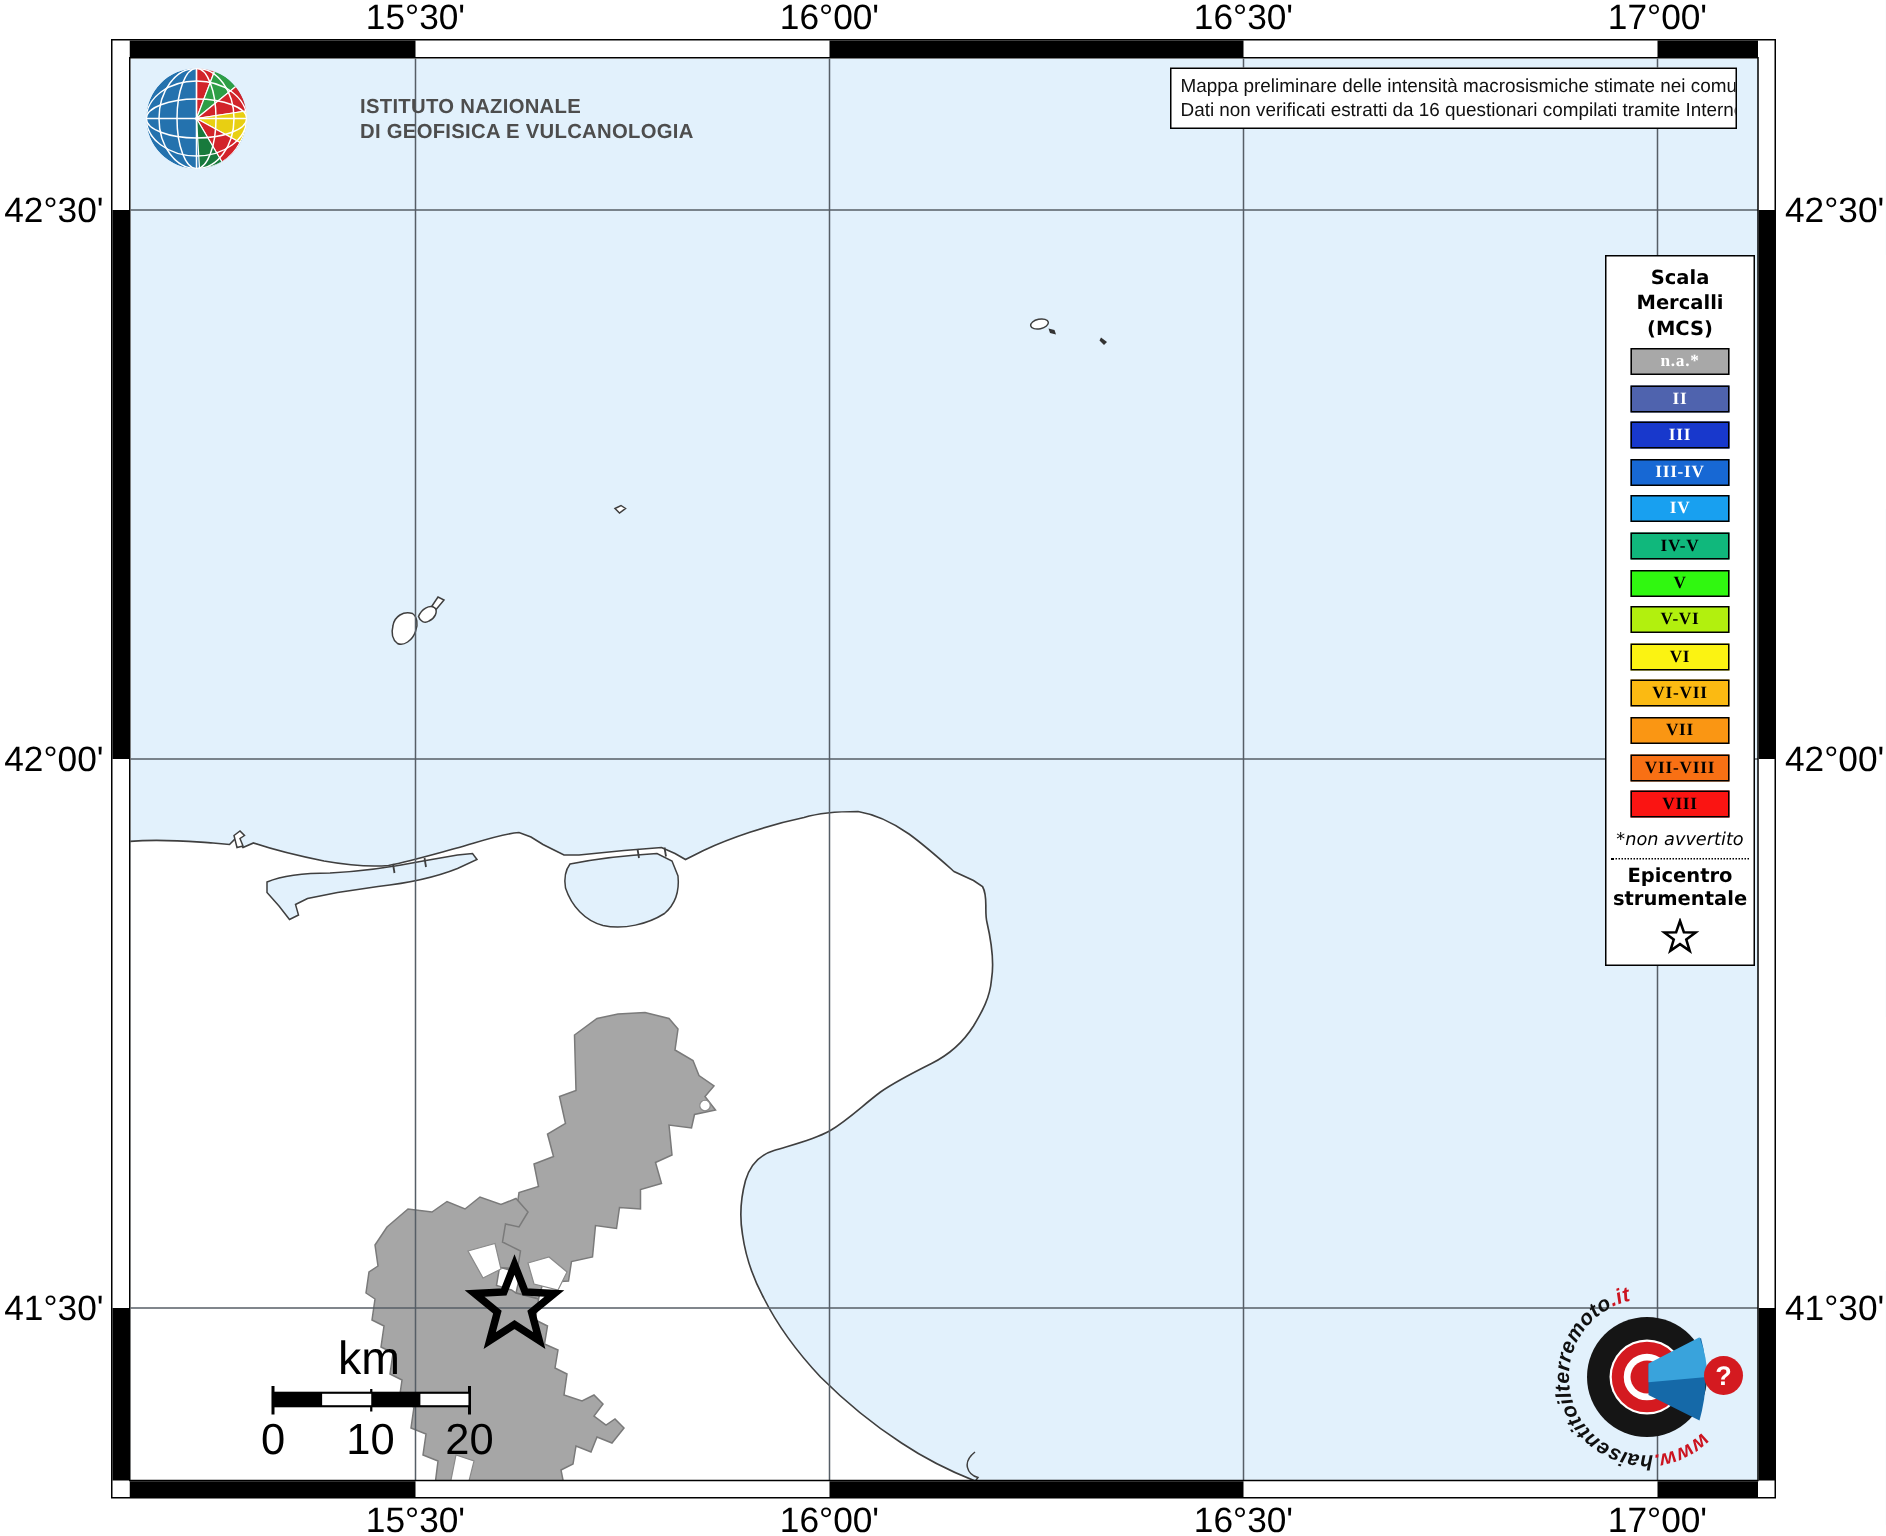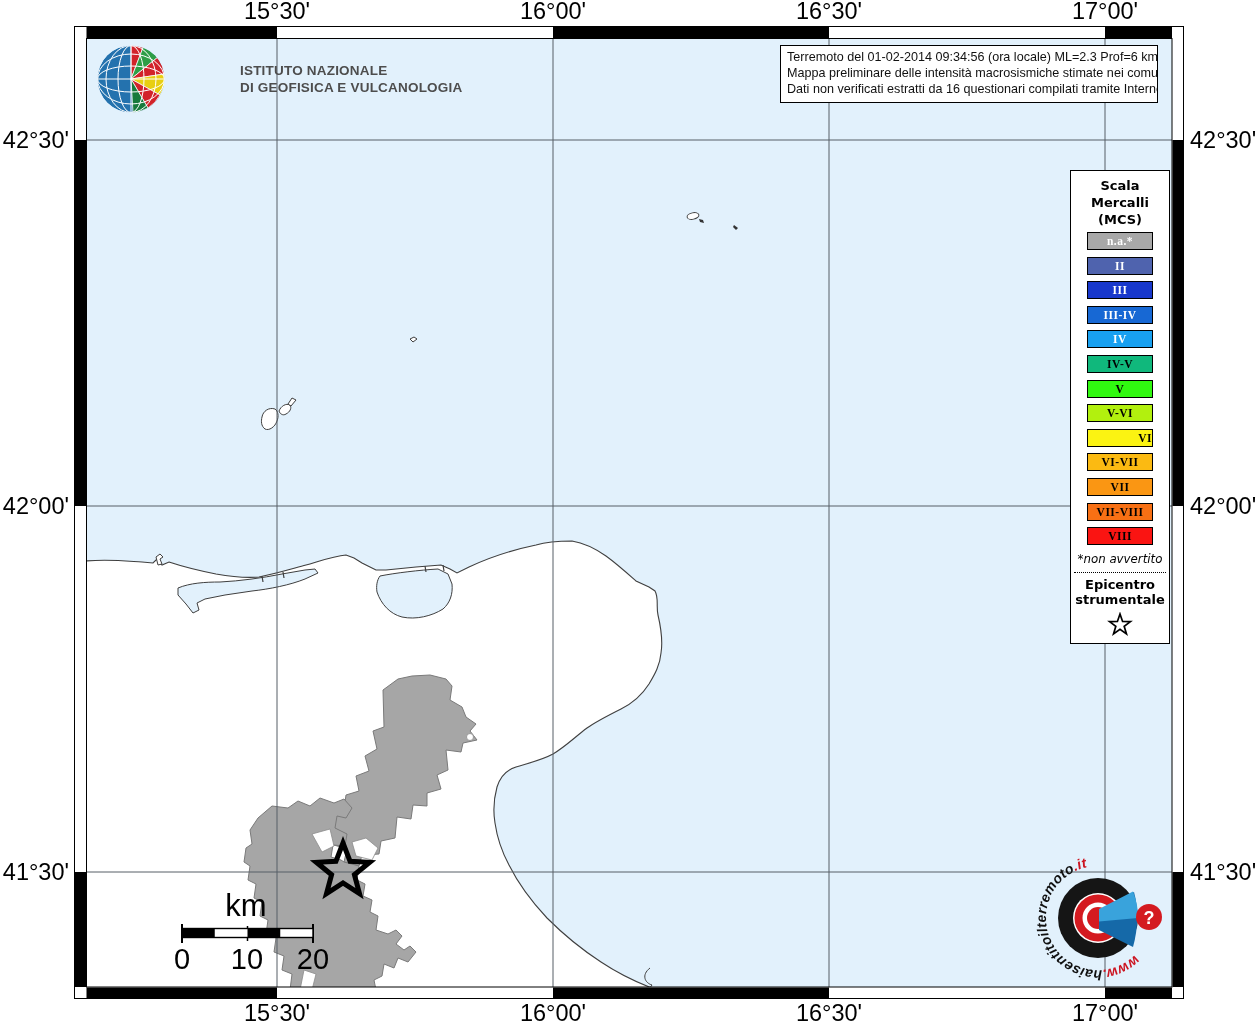--- a/index.html
+++ b/index.html
@@ -208,39 +208,38 @@
     <text x="69" y="148" text-anchor="end">42°30'</text>
     <text x="69" y="514" text-anchor="end">42°00'</text>
     <text x="69" y="880" text-anchor="end">41°30'</text>
     <text x="1190" y="148" text-anchor="start">42°30'</text>
     <text x="1190" y="514" text-anchor="start">42°00'</text>
     <text x="1190" y="880" text-anchor="start">41°30'</text>
   </g>
 </svg>
 
 <div class="infobox">
-  <div>Terremoto del 01-02-2014 09:34:56 (ora locale) ML=2.3 Prof=6 km</div>
   <div>Mappa preliminare delle intensità macrosismiche stimate nei comuni</div>
   <div>Dati non verificati estratti da 16 questionari compilati tramite Internet.</div>
 </div>
 
 <div class="legend">
   <div class="legend-title">Scala
 Mercalli
 (MCS)</div>
   <div class="swatches">
     <div class="swatch" style="background: rgb(168, 168, 168); color: rgb(255, 255, 255);">n.a.*</div>
     <div class="swatch" style="background: rgb(79, 99, 174); color: rgb(255, 255, 255);">II</div>
     <div class="swatch" style="background: rgb(24, 56, 204); color: rgb(255, 255, 255);">III</div>
     <div class="swatch" style="background: rgb(23, 104, 212); color: rgb(255, 255, 255);">III-IV</div>
     <div class="swatch" style="background: rgb(24, 160, 240); color: rgb(255, 255, 255);">IV</div>
     <div class="swatch" style="background: rgb(16, 184, 124); color: rgb(0, 0, 0);">IV-V</div>
     <div class="swatch" style="background: rgb(48, 248, 16); color: rgb(0, 0, 0);">V</div>
     <div class="swatch" style="background: rgb(178, 240, 14); color: rgb(0, 0, 0);">V-VI</div>
-    <div class="swatch" style="background: rgb(251, 243, 18); color: rgb(0, 0, 0); text-align: right;">VI</div>
+    <div class="swatch" style="background: rgb(251, 243, 18); color: rgb(0, 0, 0);">VI</div>
     <div class="swatch" style="background: rgb(251, 186, 18); color: rgb(0, 0, 0);">VI-VII</div>
     <div class="swatch" style="background: rgb(250, 150, 19); color: rgb(0, 0, 0);">VII</div>
     <div class="swatch" style="background: rgb(248, 112, 20); color: rgb(0, 0, 0);">VII-VIII</div>
     <div class="swatch" style="background: rgb(250, 20, 18); color: rgb(0, 0, 0);">VIII</div>
   </div>
   <div class="legend-foot">*non avvertito</div>
   <div class="legend-divider"></div>
   <div class="legend-epi">Epicentro
 strumentale</div>
   <svg class="legend-star" width="26" height="26" viewBox="-13 -13 26 26">

